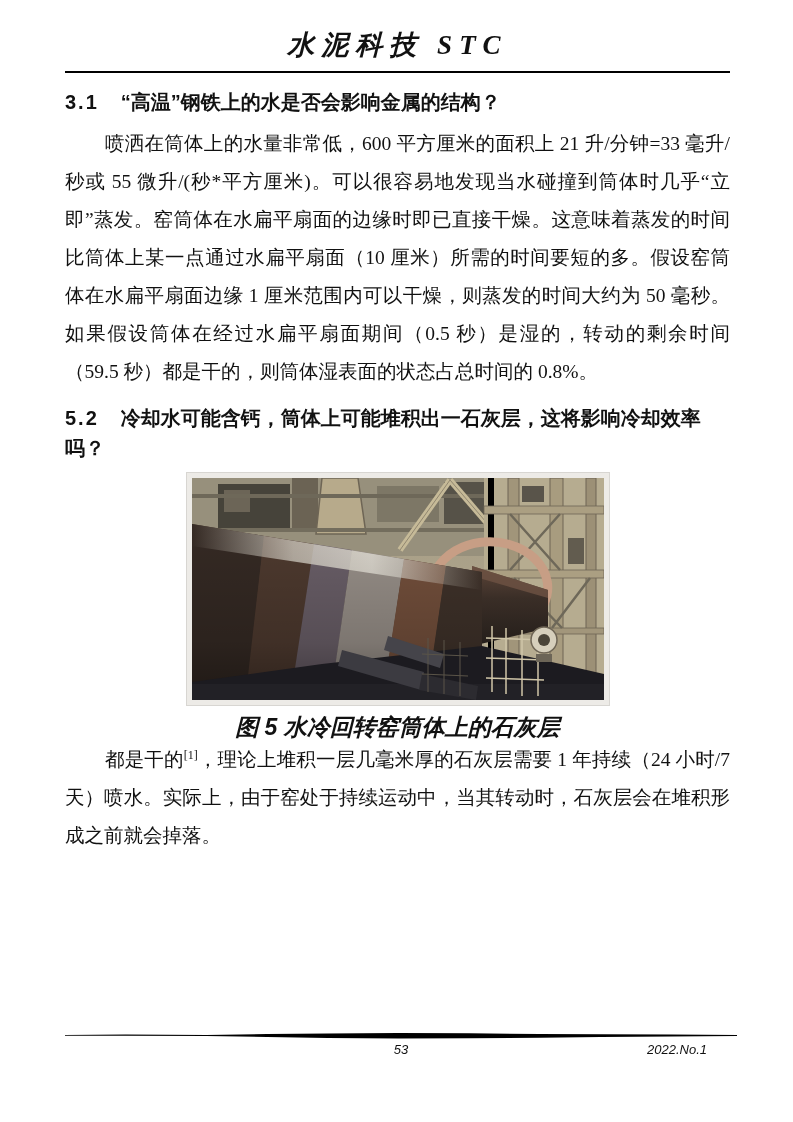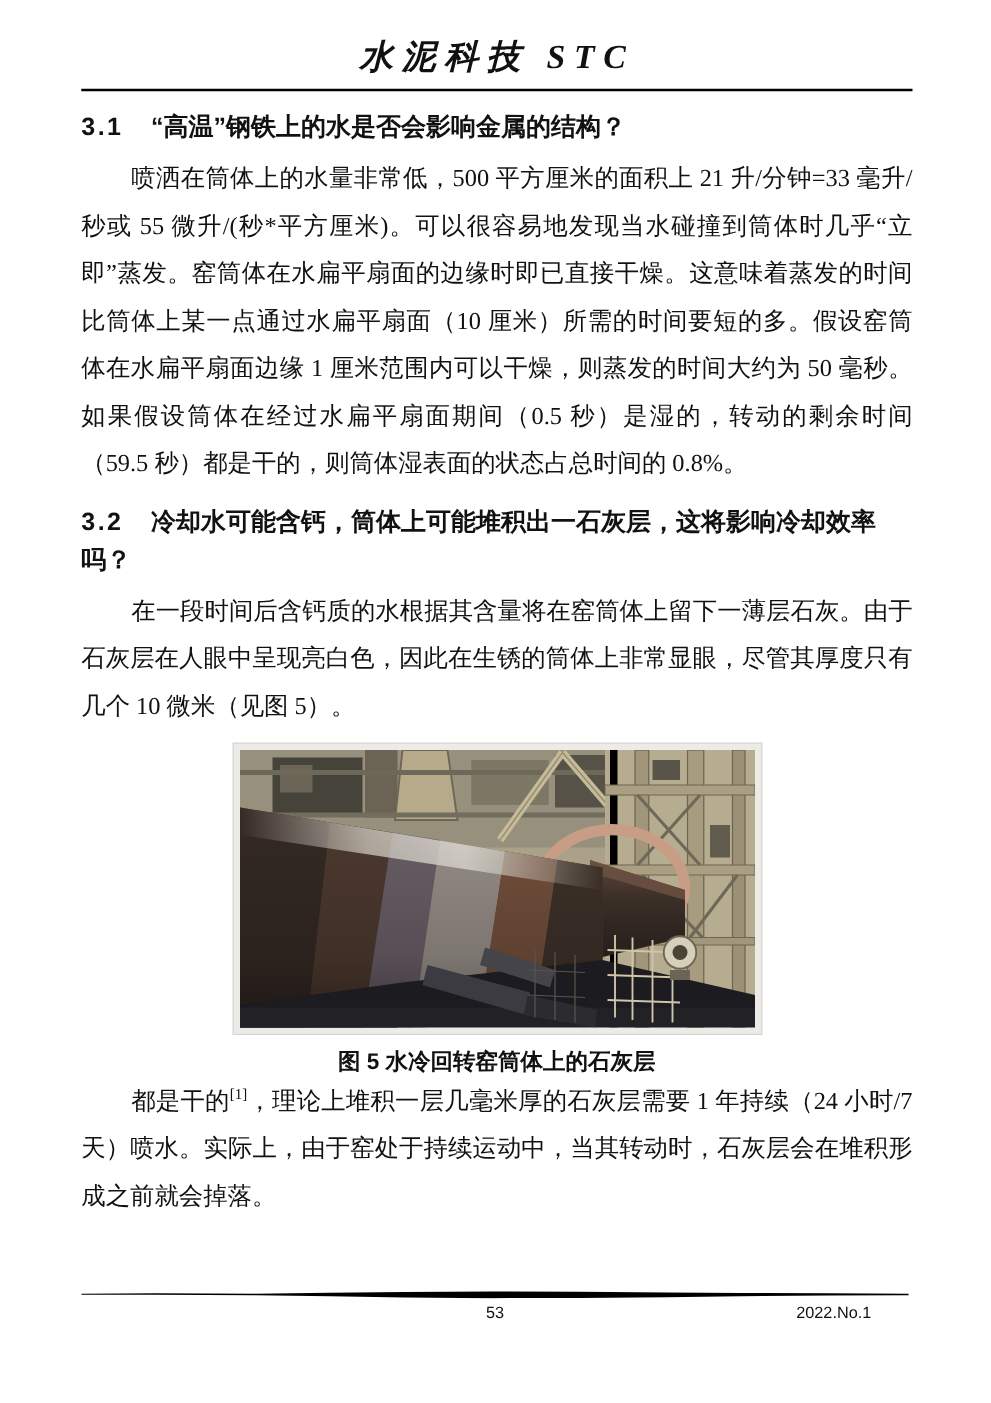--- a/index.html
+++ b/index.html
@@ -50,26 +50,27 @@
     background:#edebe7;
     padding:5px;
     box-shadow:0 0 0 1px #d8d6d2;
     line-height:0;
   }
   .figure-caption{
     margin-top:8px;
     text-align:center;
     font-family:"Liberation Sans","DejaVu Sans",sans-serif;
     font-weight:bold;
-    font-size:18px;
+    font-size:23px;
     line-height:28px;
+    font-style:italic;
   }
   .footer{
     position:absolute;
-    left:65px;right:66px;top:1032px;
+    left:65px;right:56px;top:1032px;font-style:italic;
   }
   .footer-line{display:block;width:100%;height:7px;}
   .footer-row{
     position:relative;
     margin-top:2px;
     font-family:"Liberation Sans","DejaVu Sans",sans-serif;
     font-size:13px;
     line-height:18px;
   }
   .footer-page{ text-align:center; }
@@ -81,28 +82,27 @@
 <div class="page">
   <div class="content">
 
     <div class="journal-title">水泥科技 STC</div>
     <hr class="header-rule">
 
     <div class="sec-heading">
       <span class="sec-num">3.1</span><span>“高温”钢铁上的水是否会影响金属的结构？</span>
     </div>
 
-    <p class="body-par">喷洒在筒体上的水量非常低，500 平方厘米的面积上 21 升/分钟=33 毫升/秒或 55 微升/(秒*平方厘米)。可以很容易地发现当水碰撞到筒体时几乎“立即”蒸发。窑筒体在水扁平扇面的边缘时即已直接干燥。这意味着蒸发的时间比筒体上某一点通过水扁平扇面（10 厘米）所需的时间要短的多。假设窑筒体在水扁平扇面边缘 1 厘米范围内可以干燥，则蒸发的时间大约为 50 毫秒。如果假设筒体在经过水扁平扇面期间（0.5 秒）是湿的，转动的剩余时间（59.5 秒）都是干的，则筒体湿表面的状态占总时间的 0.8%。</p>
+    <p class="body-par">喷洒在筒体上的水量非常低，600 平方厘米的面积上 21 升/分钟=33 毫升/秒或 55 微升/(秒*平方厘米)。可以很容易地发现当水碰撞到筒体时几乎“立即”蒸发。窑筒体在水扁平扇面的边缘时即已直接干燥。这意味着蒸发的时间比筒体上某一点通过水扁平扇面（10 厘米）所需的时间要短的多。假设窑筒体在水扁平扇面边缘 1 厘米范围内可以干燥，则蒸发的时间大约为 50 毫秒。如果假设筒体在经过水扁平扇面期间（0.5 秒）是湿的，转动的剩余时间（59.5 秒）都是干的，则筒体湿表面的状态占总时间的 0.8%。</p>
 
 
     <div class="sec-heading" style="margin-top:12px;">
-      <span class="sec-num">3.2</span><span>冷却水可能含钙，筒体上可能堆积出一石灰层，这将影响冷却效率吗？</span>
-    </div>
-
-    <p class="body-par">在一段时间后含钙质的水根据其含量将在窑筒体上留下一薄层石灰。由于石灰层在人眼中呈现亮白色，因此在生锈的筒体上非常显眼，尽管其厚度只有几个 10 微米（见图 5）。</p>
+      <span class="sec-num">5.2</span><span>冷却水可能含钙，筒体上可能堆积出一石灰层，这将影响冷却效率吗？</span>
+    </div>
+
 
     <div class="figure-block">
       <span class="photo-frame">
         
         <svg width="412" height="222" viewBox="0 0 412 222" role="img">
           <defs>
             <linearGradient id="bgGrad" x1="0" y1="0" x2="0" y2="1">
               <stop offset="0" stop-color="#a59c85"></stop>
               <stop offset="1" stop-color="#b3a98f"></stop>
             </linearGradient>

